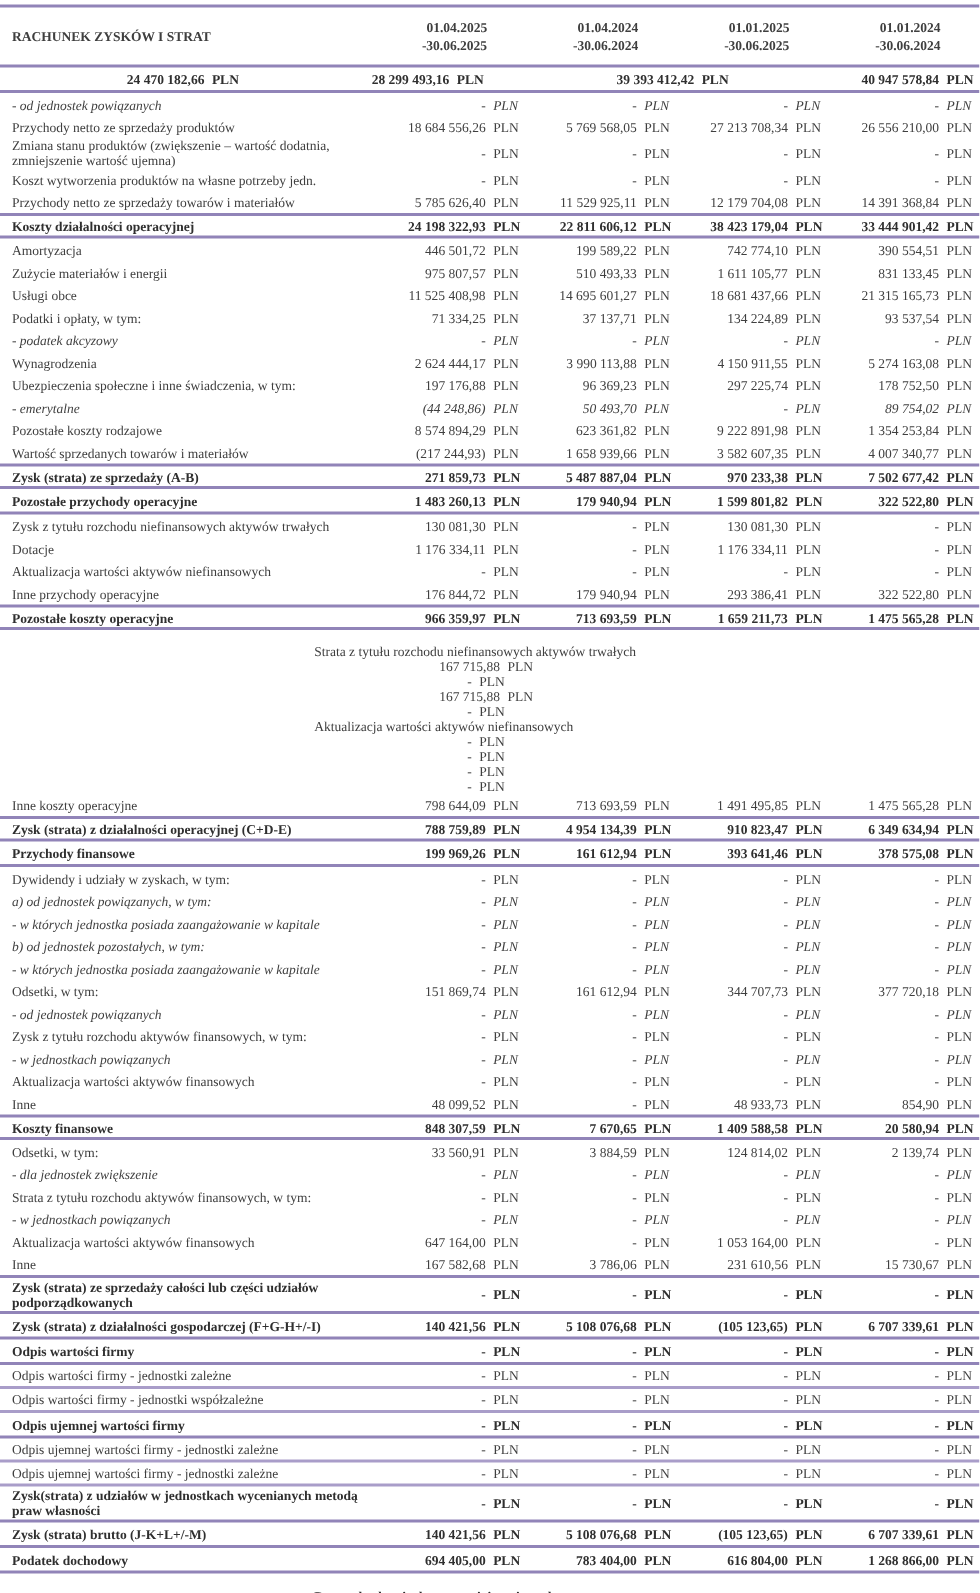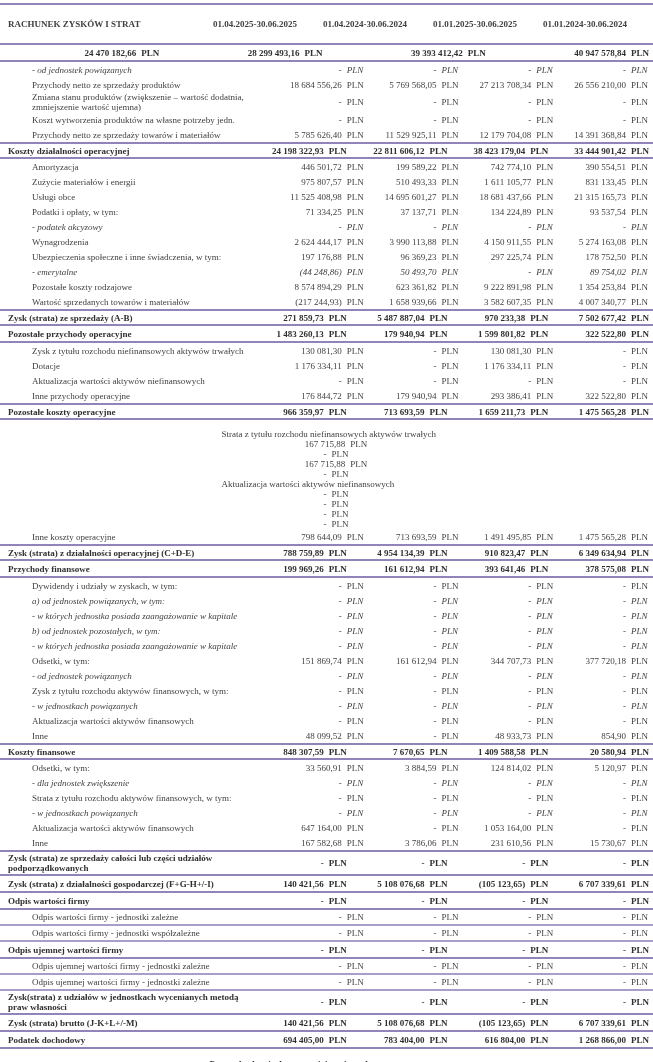--- a/index.html
+++ b/index.html
@@ -27,29 +27,28 @@
     padding-left:8px;
     padding-right:4px;
   }
   .cell {
     flex:1 1 0;
     display:flex;
     justify-content:flex-end;
     align-items:center;
     box-sizing:border-box;
   }
-  .hdr .cell { flex-direction:row; align-items:flex-end; padding-right:26px; line-height:12px; }
+  .hdr .cell { flex-direction:column; align-items:flex-end; padding-right:26px; line-height:12px; }
   .num { text-align:right; white-space:nowrap; }
   .unit { width:22px; text-align:left; padding-left:5px; white-space:nowrap; }
   .trow {
     display:flex;
     align-items:center;
     min-height:15px;
     box-sizing:border-box;
-    padding-left:24px;
   }
   .trow.normal, .trow.italic { color:var(--txt,#3f3f3f); }
   .trow.italic { font-style:italic; }
   .trow.section {
     font-weight:bold;
     color:#2f2f2f;
     border-top:2px solid var(--purple,#9184b8);
     border-bottom:2px solid var(--purple,#9184b8);
     min-height:17px;
     padding:1px 0;
@@ -878,21 +877,21 @@
         </div>
         <div class="cell">
           <span class="num">3 884,59</span>
           <span class="unit">PLN</span>
         </div>
         <div class="cell">
           <span class="num">124 814,02</span>
           <span class="unit">PLN</span>
         </div>
         <div class="cell">
-          <span class="num">5 120,97</span>
+          <span class="num">2 139,74</span>
           <span class="unit">PLN</span>
         </div>
       </div>
       <div class="trow italic">
         <div class="lbl">- dla jednostek zwiększenie</div>
         <div class="cell">
           <span class="num">-</span>
           <span class="unit">PLN</span>
         </div>
         <div class="cell">

